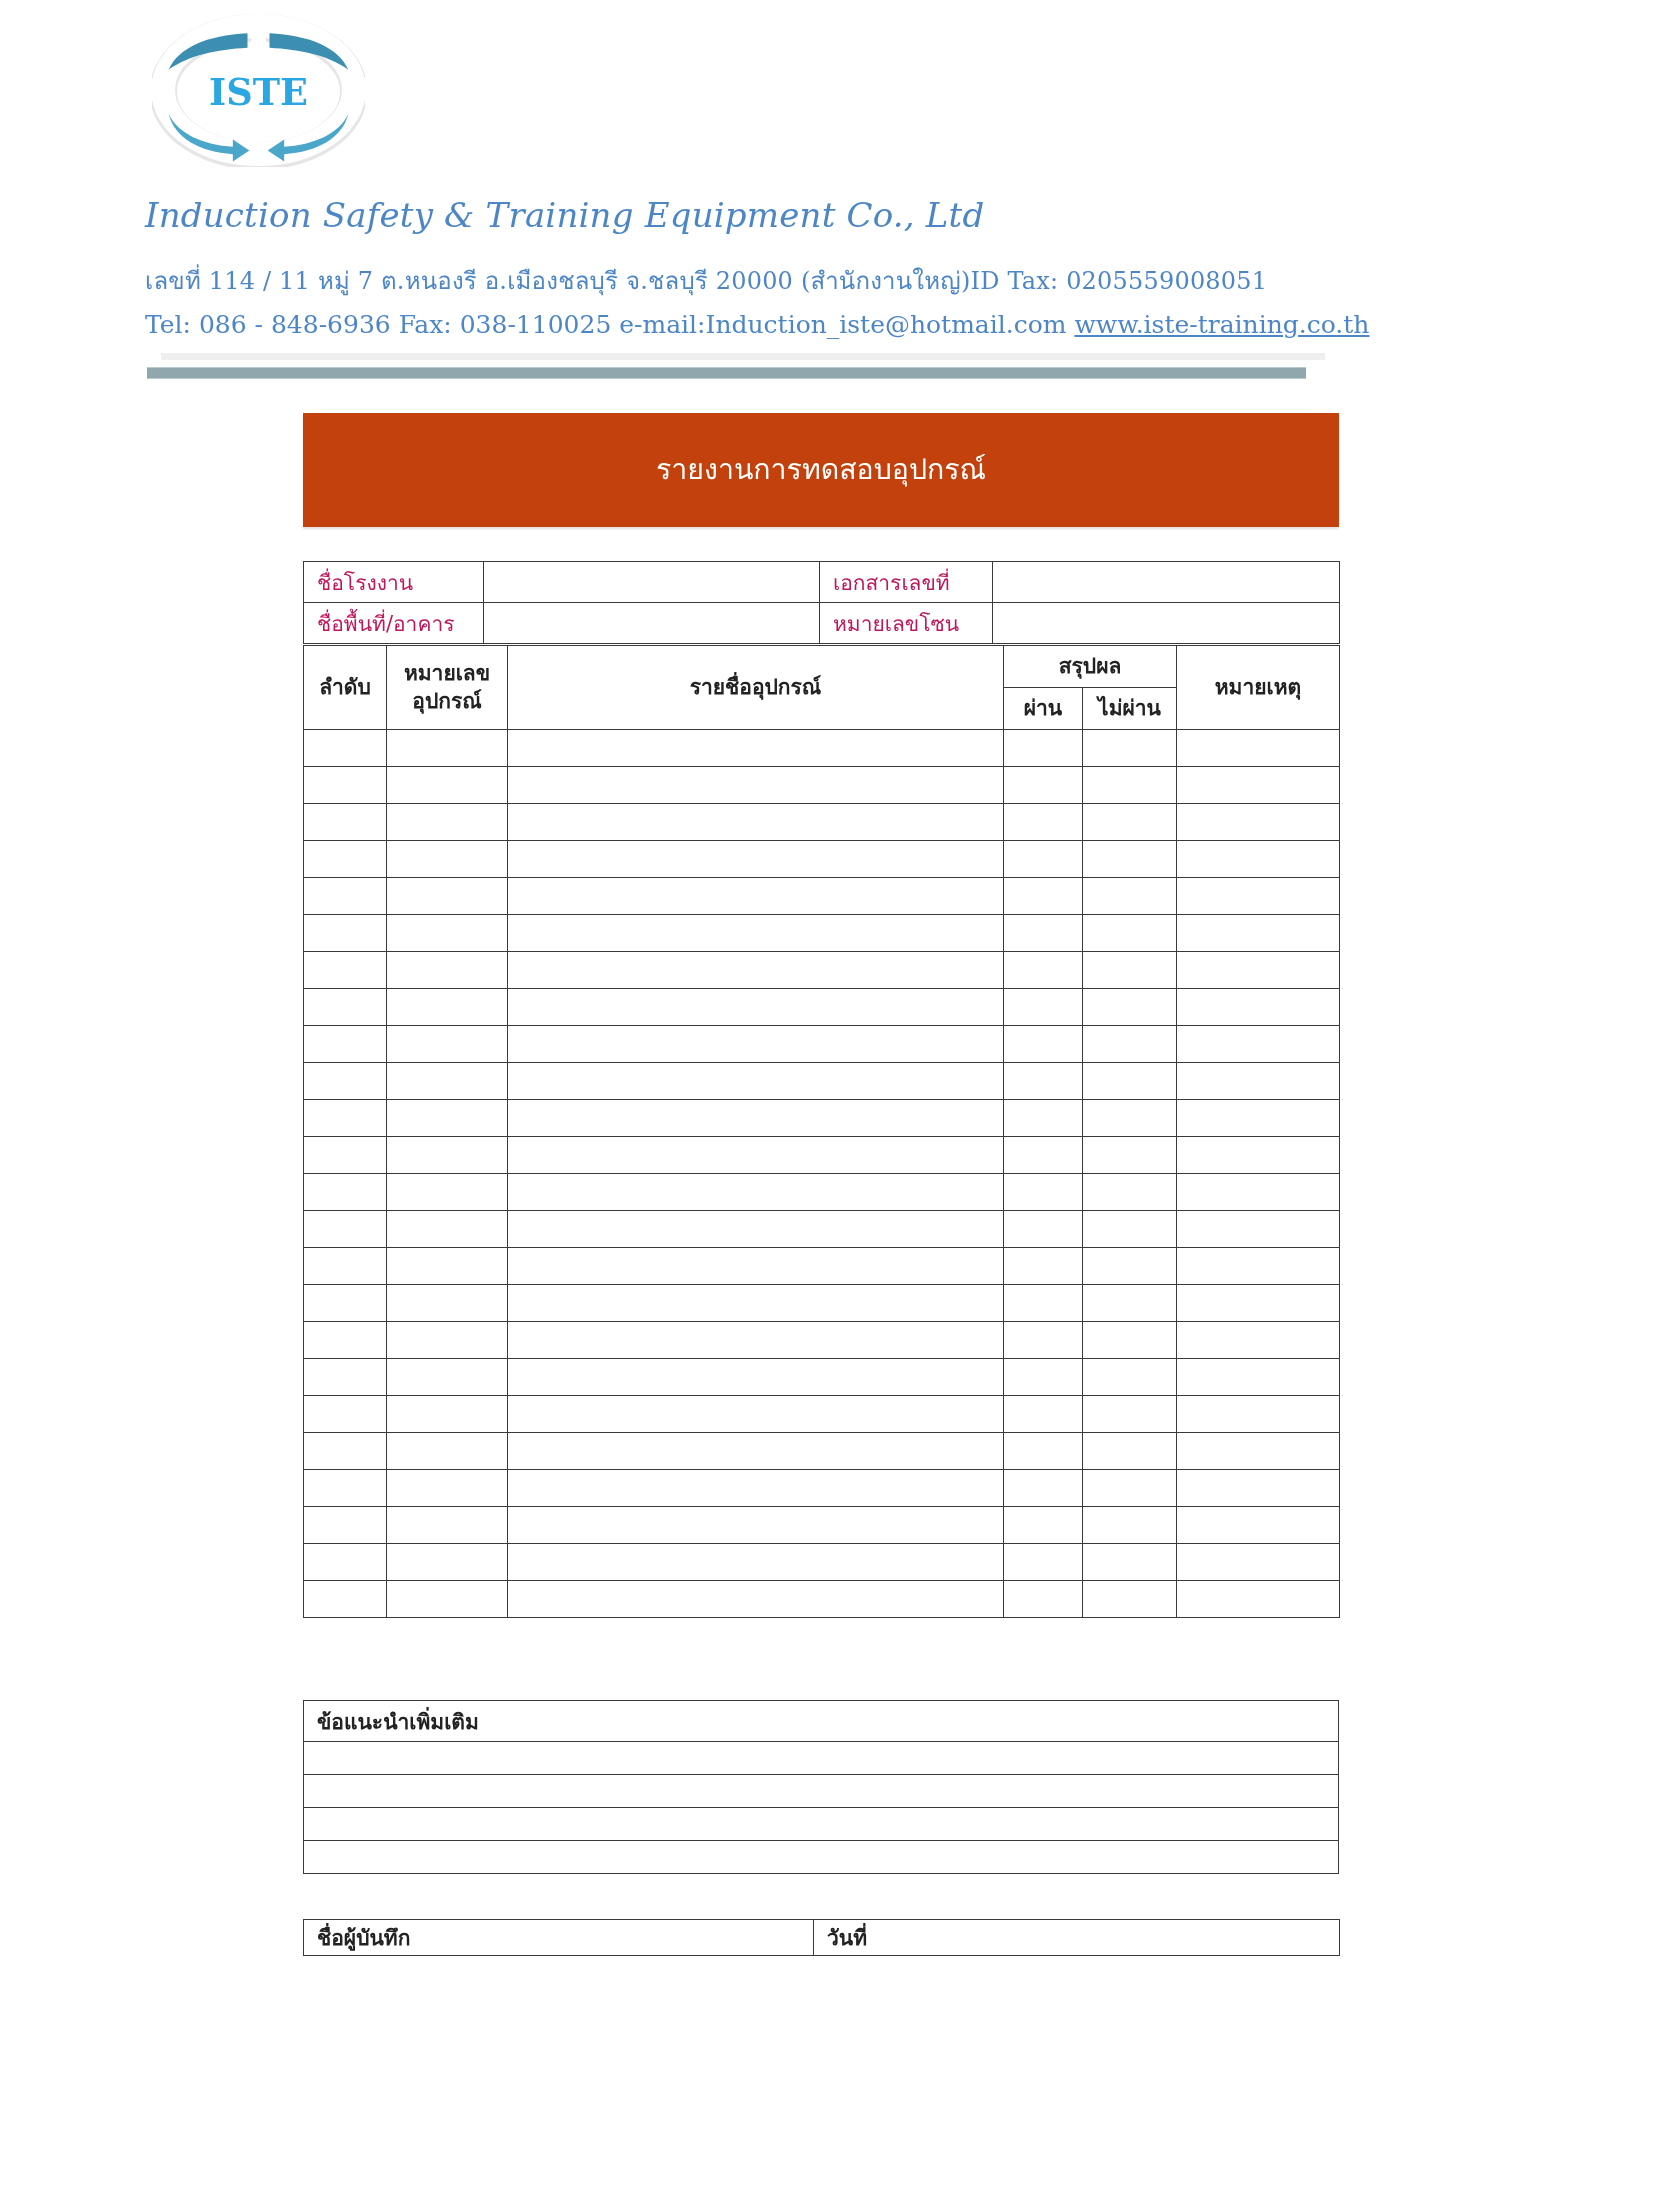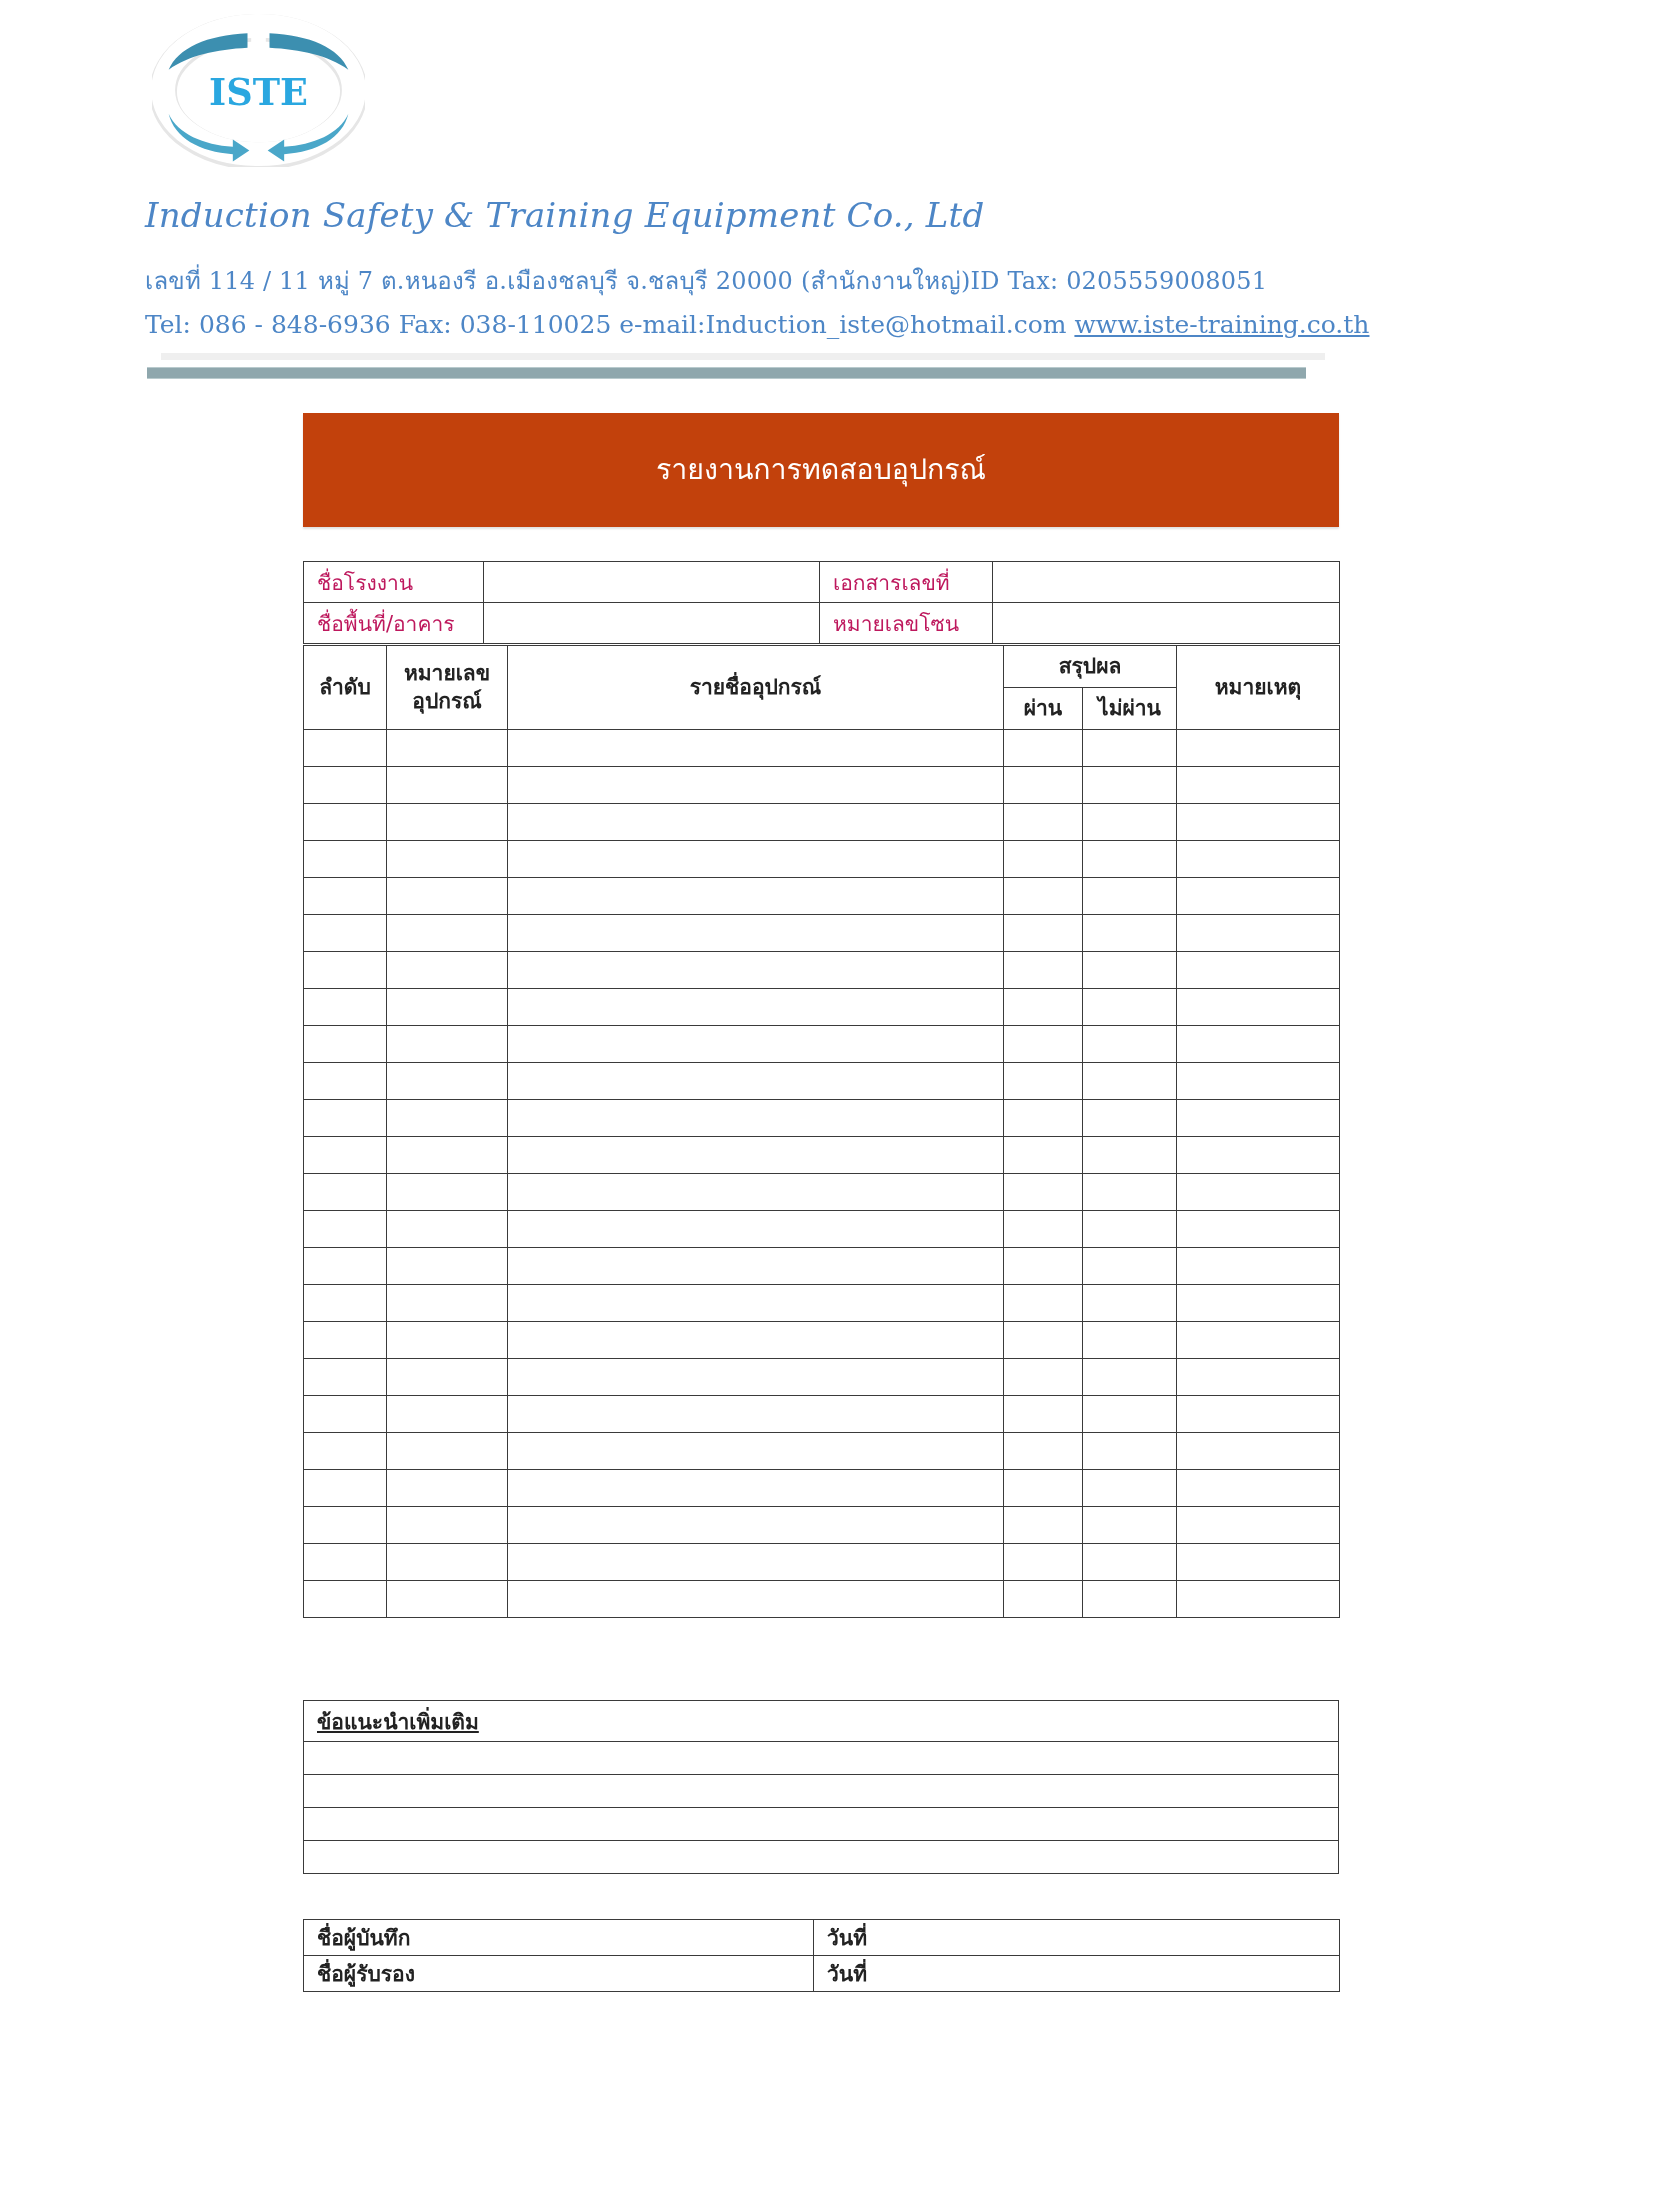--- a/index.html
+++ b/index.html
@@ -34,21 +34,21 @@
   
   #main-table { left: 303px; top: 645px; width: 1036px; }
   #main-table th { font-size: 21px; font-weight: bold; color: #222; text-align: center; line-height: 27.5px; }
   #main-table tr.h1 th { height: 41px; }
   #main-table tr.h2 th { height: 41px; }
   #main-table td { height: 36px; }
 
   
   #remarks-table { left: 303px; top: 1700px; width: 1036px; }
   #remarks-table td { height: 32px; }
-  #remarks-table td.head { height: 40px; font-size: 21px; font-weight: bold; padding-left: 13px; color: #222; text-decoration: underline; }
+  #remarks-table td.head { height: 40px; font-size: 21px; font-weight: bold; padding-left: 13px; color: #222; }
 
   
   #sign-table { left: 303px; top: 1919px; width: 1036px; }
   #sign-table td { height: 35px; font-size: 21px; font-weight: bold; padding-left: 13px; color: #222; }
 </style>
 </head>
 <body>
 
 <div id="logo" class="abs">
   <svg viewBox="0 0 232 168">
@@ -343,19 +343,15 @@
 <table id="sign-table" class="grid">
   <colgroup>
       <col style="width:510px">
       <col style="width:526px">
     </colgroup>
   <tbody>
       <tr>
     <td><span>ชื่อผู้บันทึก</span><span></span></td>
     <td><span>วันที่</span><span></span></td>
   </tr>
-  <tr>
-    <td><span>ชื่อผู้รับรอง</span><span></span></td>
-    <td><span>วันที่</span><span></span></td>
-  </tr>
 </tbody>
   </table>
 
 
 </body></html>

